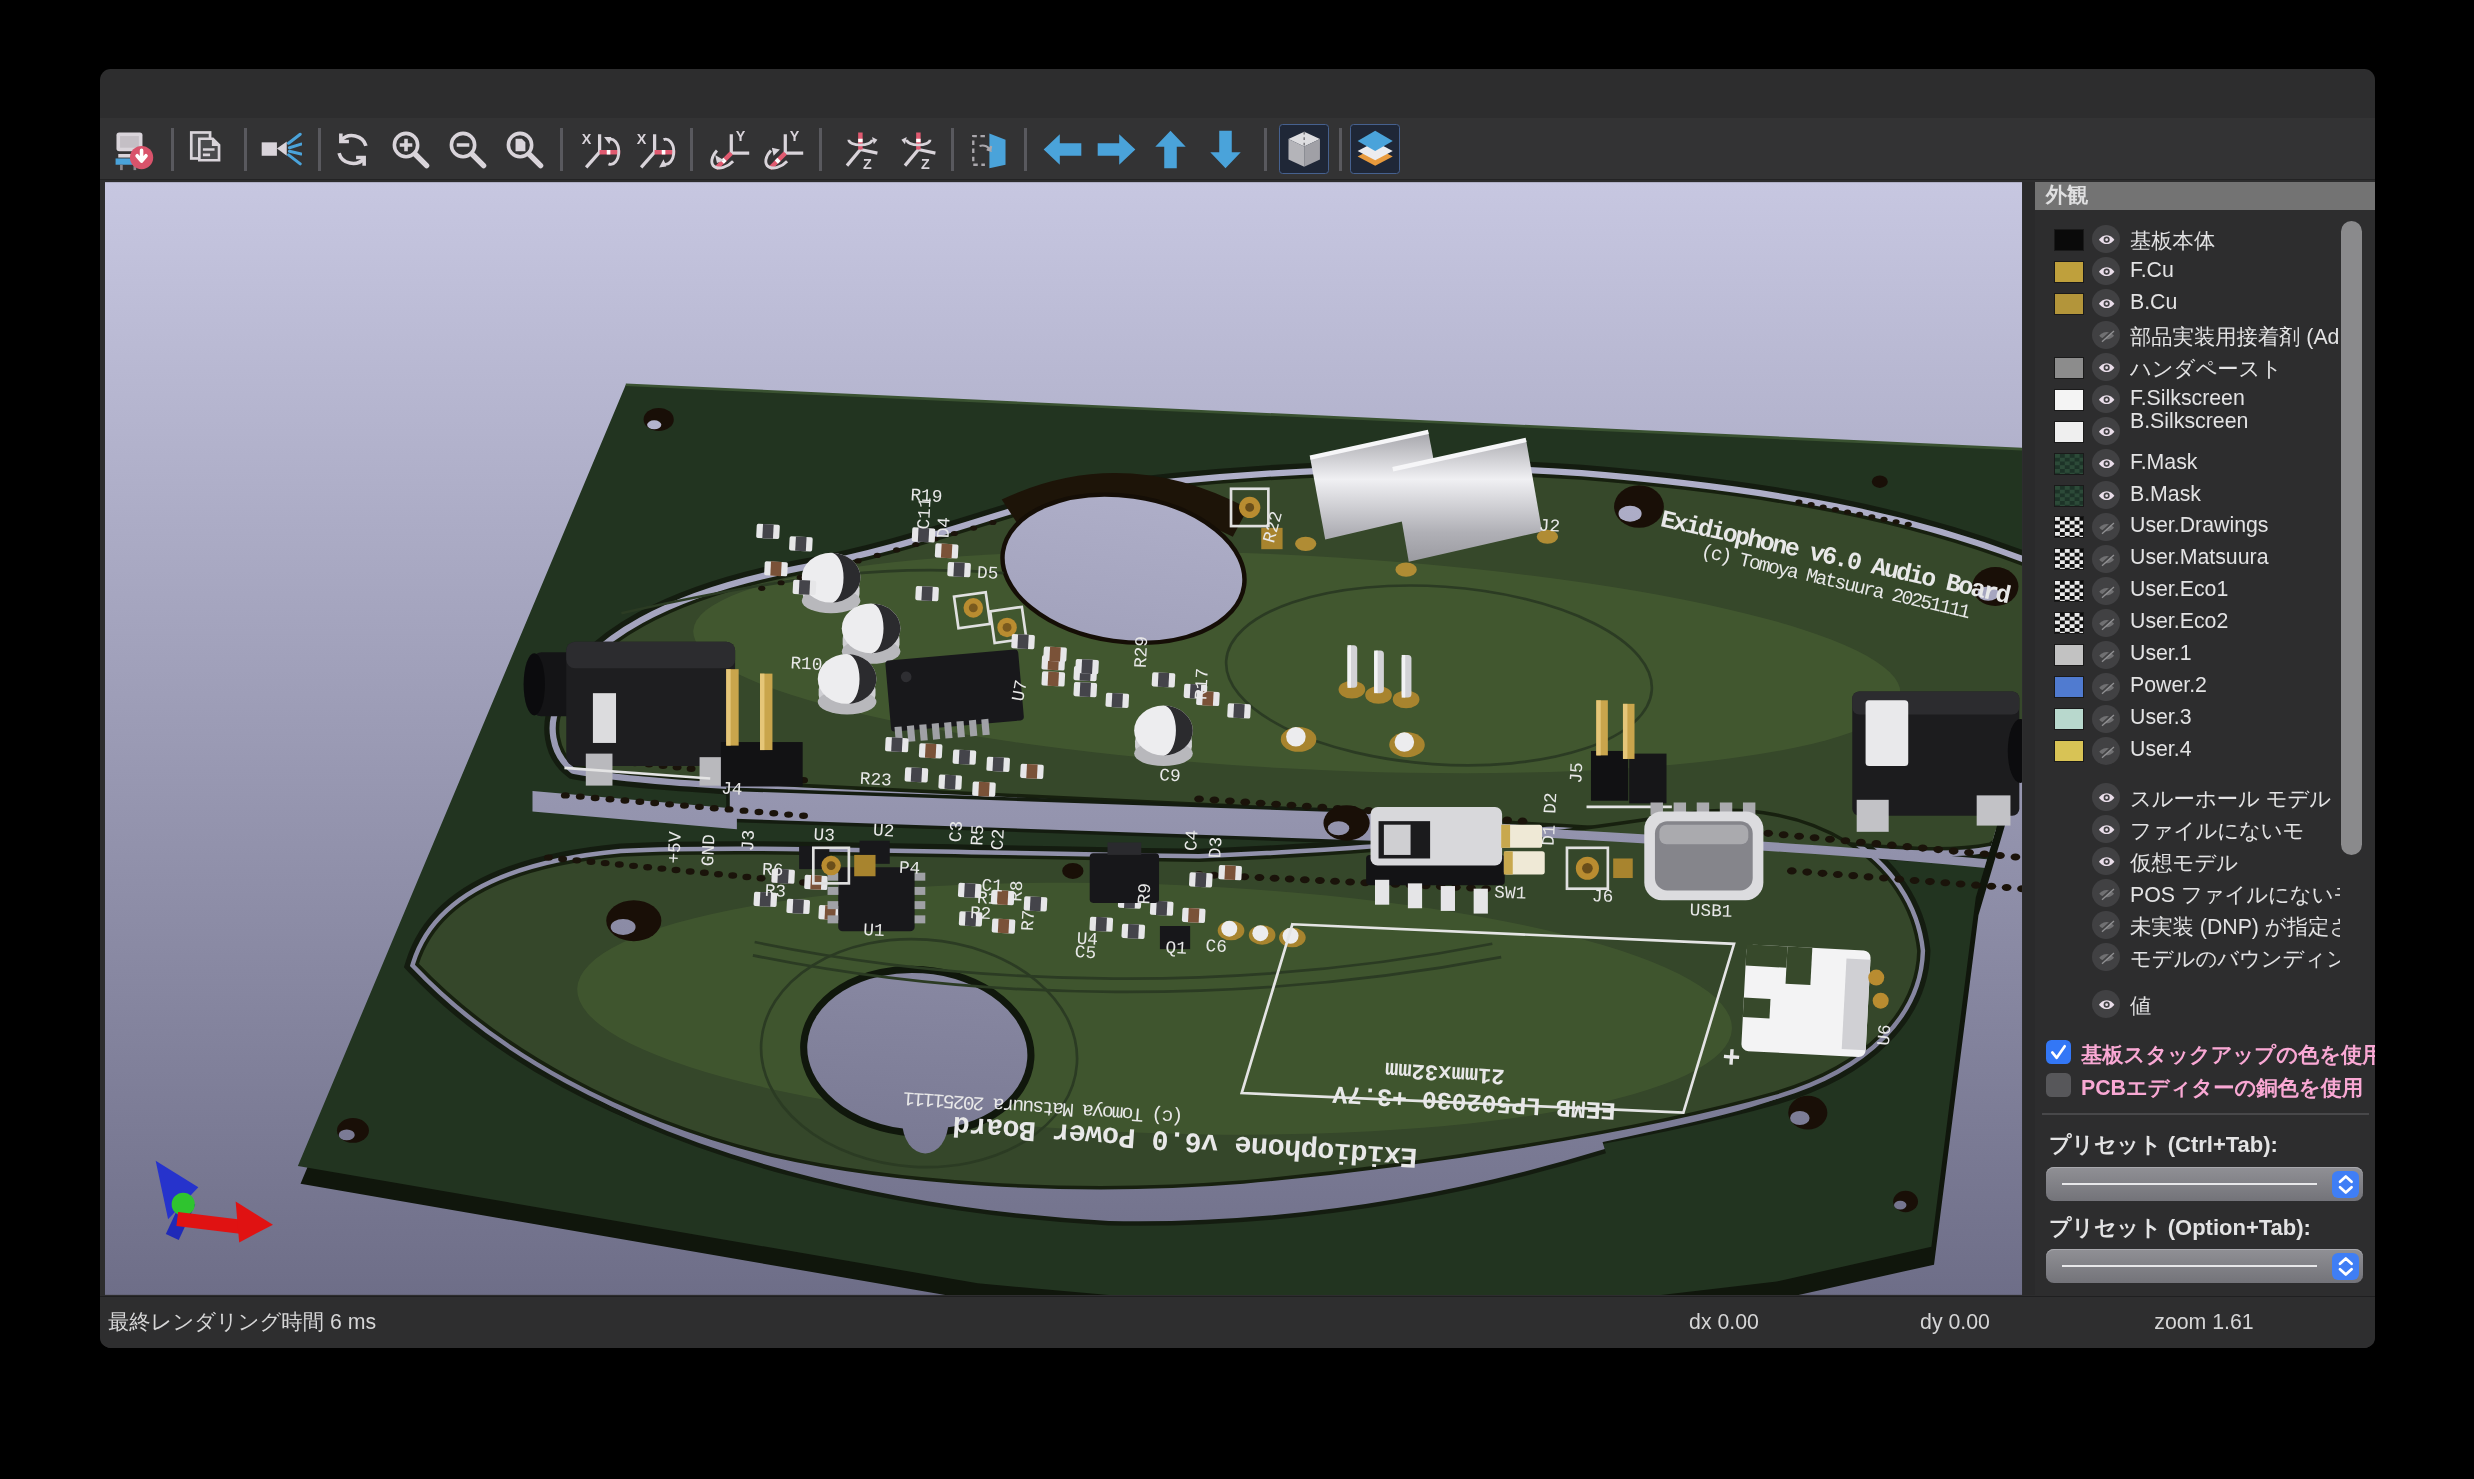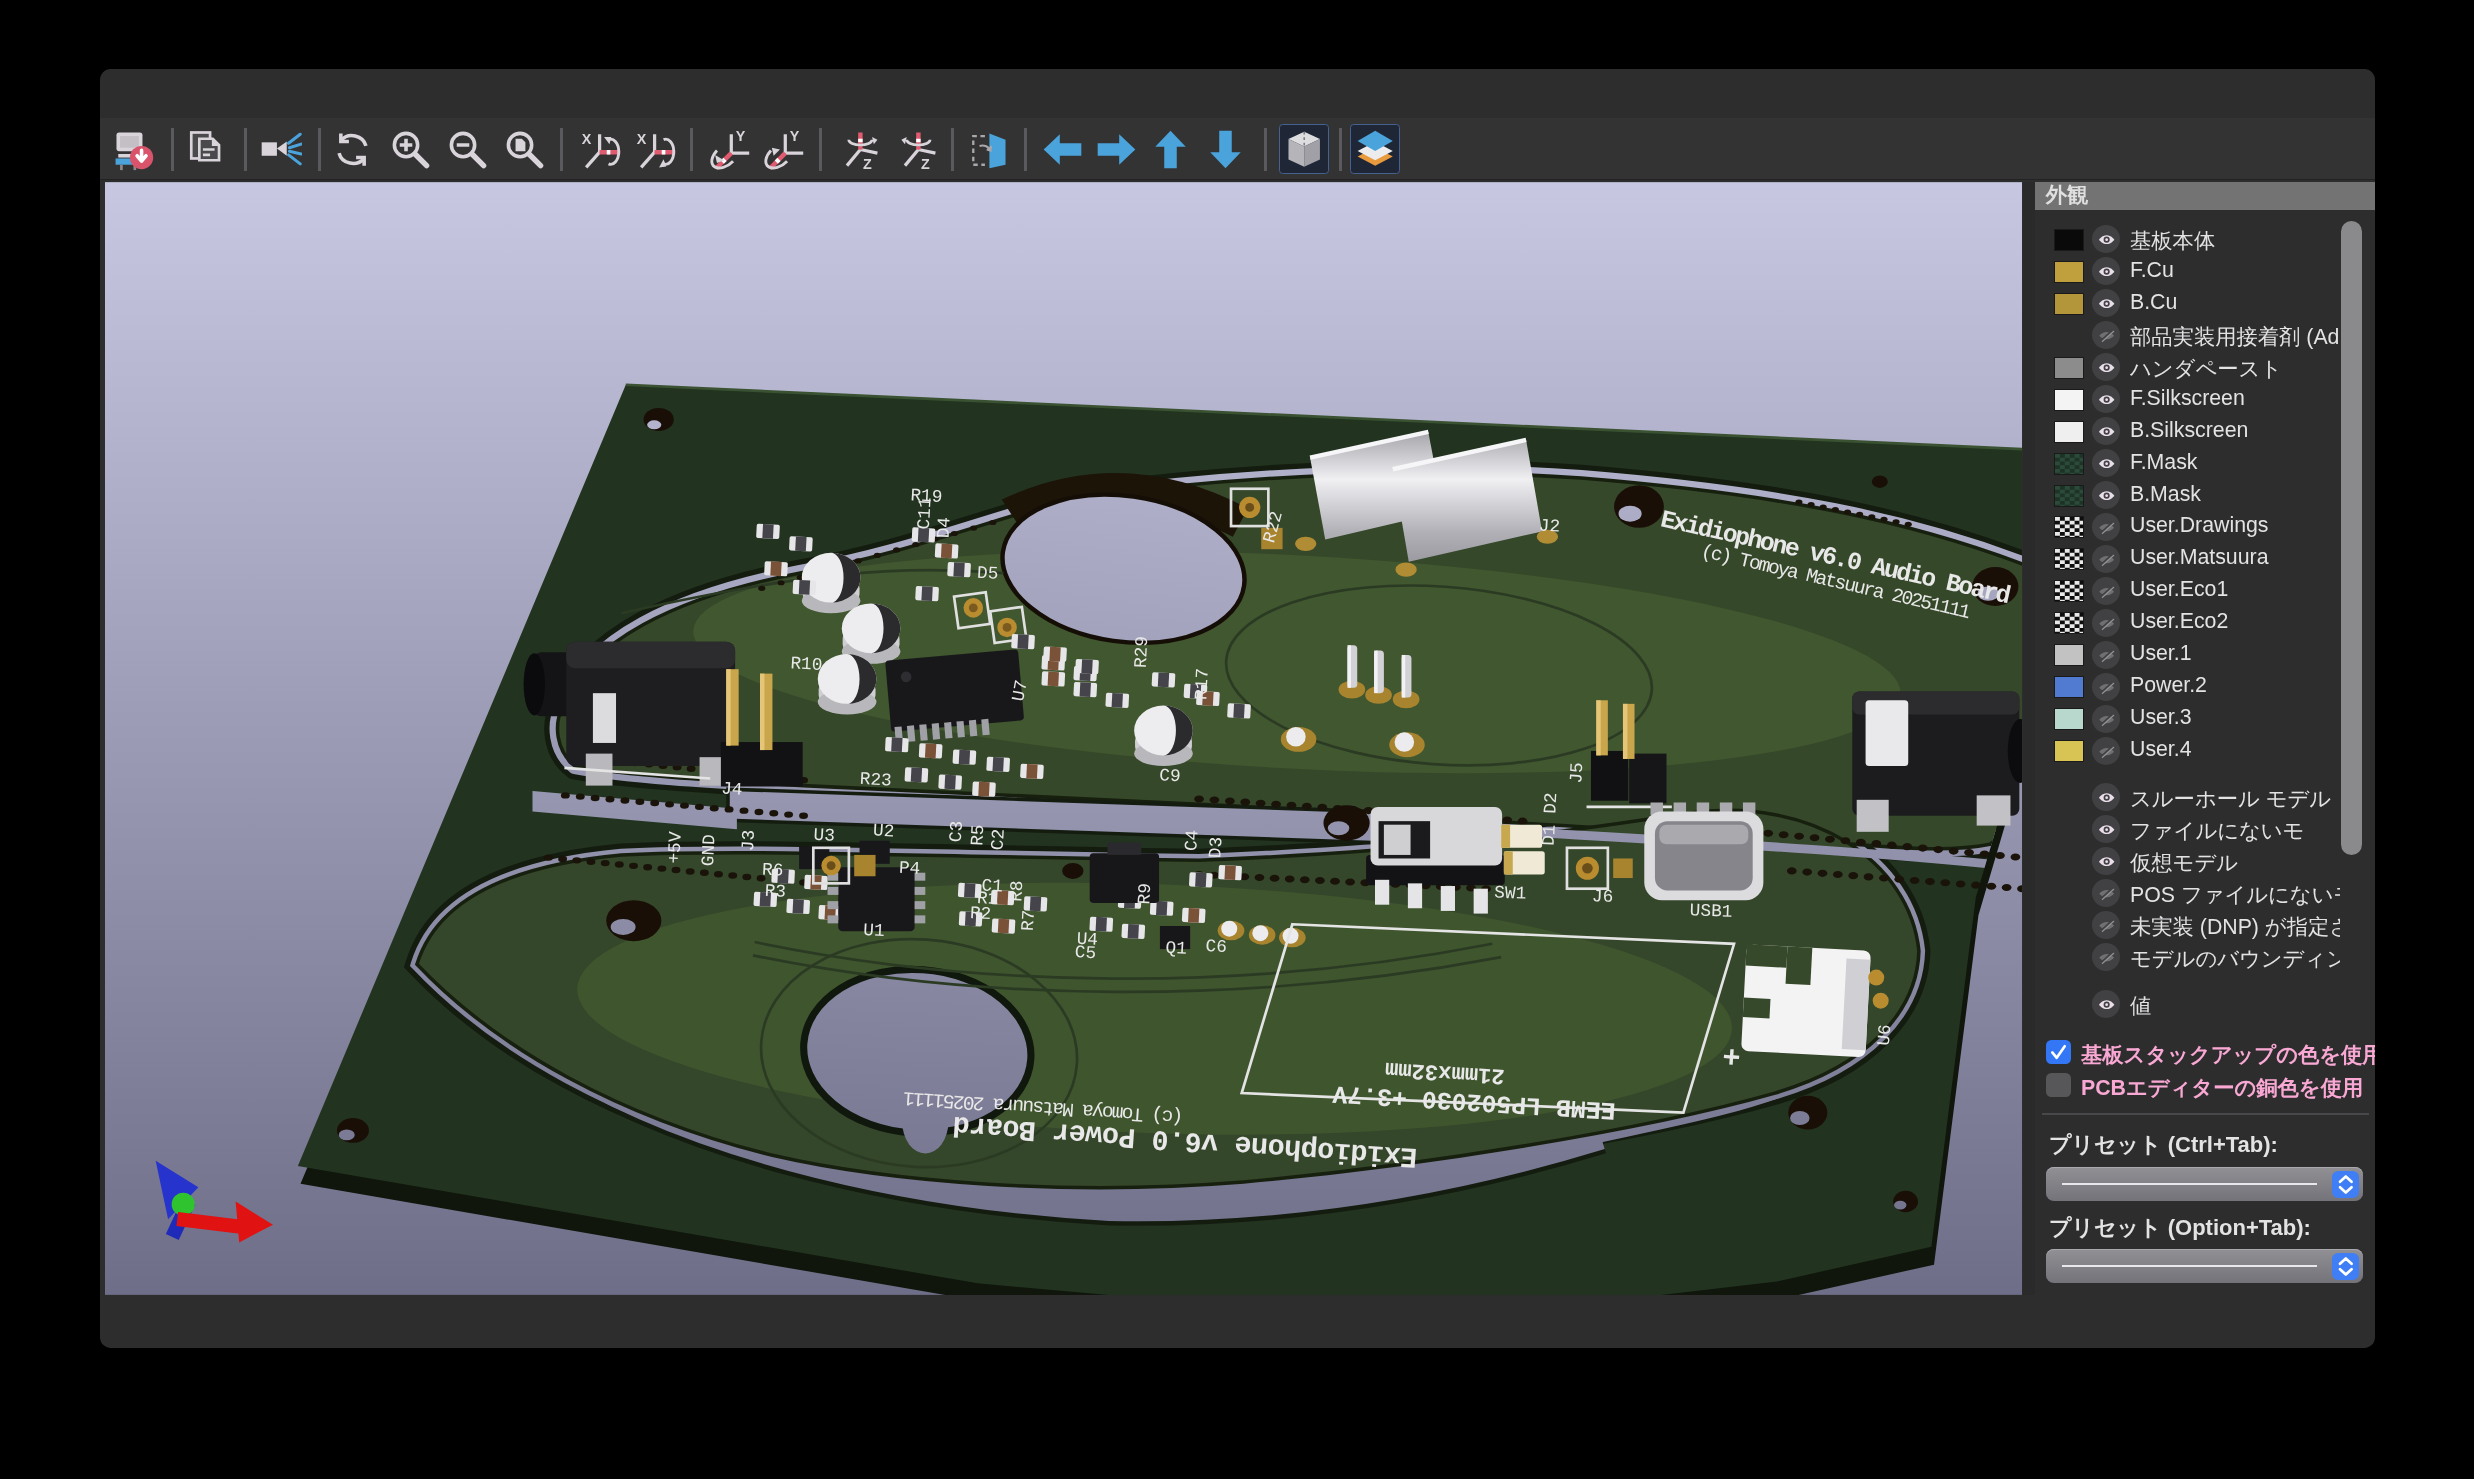--- a/index.html
+++ b/index.html
@@ -846,21 +846,21 @@
     </div>
 <div class="rlab" style="top:317px">F.Silkscreen</div>
 <div class="sw" style="top:352px;background:#efefef"></div>
 <div class="eye" style="top:348px">
       <svg viewBox="0 0 32 32" style="position:absolute;left:3.6px;top:3.6px;width:21.3px;height:21.3px">
         <path d="M16 9.5 C23 9.5 27.5 16 27.5 16 C27.5 16 23 22.5 16 22.5 C9 22.5 4.5 16 4.5 16 C4.5 16 9 9.5 16 9.5 Z" fill="#e9dde9"></path>
         <circle cx="16" cy="16" r="4.6" fill="#414143"></circle>
         <circle cx="16" cy="16" r="2.1" fill="#e9dde9"></circle>
       </svg>
     </div>
-<div class="rlab" style="top:349px">B.Silkscreen</div>
+<div class="rlab" style="top:340px">B.Silkscreen</div>
 <div class="sw" style="top:384px;background:conic-gradient(#1d3328 25%,#2c4a38 0 50%,#1d3328 0 75%,#2c4a38 0) 0 0/9.8px 7.5px"></div>
 <div class="eye" style="top:380px">
       <svg viewBox="0 0 32 32" style="position:absolute;left:3.6px;top:3.6px;width:21.3px;height:21.3px">
         <path d="M16 9.5 C23 9.5 27.5 16 27.5 16 C27.5 16 23 22.5 16 22.5 C9 22.5 4.5 16 4.5 16 C4.5 16 9 9.5 16 9.5 Z" fill="#e9dde9"></path>
         <circle cx="16" cy="16" r="4.6" fill="#414143"></circle>
         <circle cx="16" cy="16" r="2.1" fill="#e9dde9"></circle>
       </svg>
     </div>
 <div class="rlab" style="top:381px">F.Mask</div>
 <div class="sw" style="top:416px;background:conic-gradient(#1d3328 25%,#2c4a38 0 50%,#1d3328 0 75%,#2c4a38 0) 0 0/9.8px 7.5px"></div>
@@ -1015,14 +1015,20 @@
           <path class="chv" d="M9 12 l6.5-6 l6.5 6 M9 18 l6.5 6 l6.5-6"></path>
         </svg></div>
     </div>
   <div class="plab" style="top:1144px">プリセット (Option+Tab):</div>
   <div class="dd" style="top:1180px">
       <div class="line"></div>
       <div class="step"><svg viewBox="0 0 31 30" width="27.6" height="27">
           <path class="chv" d="M9 12 l6.5-6 l6.5 6 M9 18 l6.5 6 l6.5-6"></path>
         </svg></div>
     </div>
+  <div id="statusbar">
+    <div class="st" style="left:8px">最終レンダリング時間 6 ms</div>
+    <div class="st" style="left:1624px;transform:translateX(-50%)">dx 0.00</div>
+    <div class="st" style="left:1855px;transform:translateX(-50%)">dy 0.00</div>
+    <div class="st" style="left:2104px;transform:translateX(-50%)">zoom 1.61</div>
+  </div>
 </div>
 
 
 </body></html>

